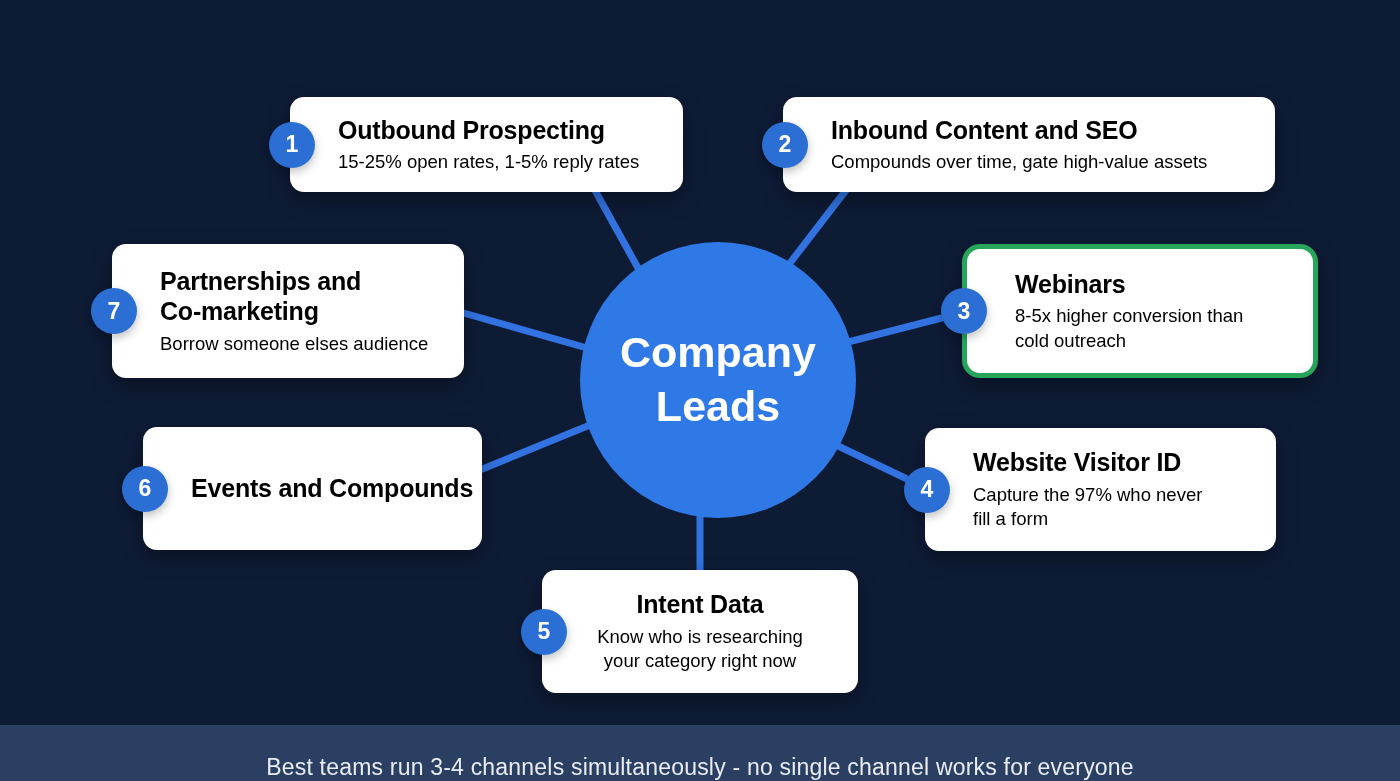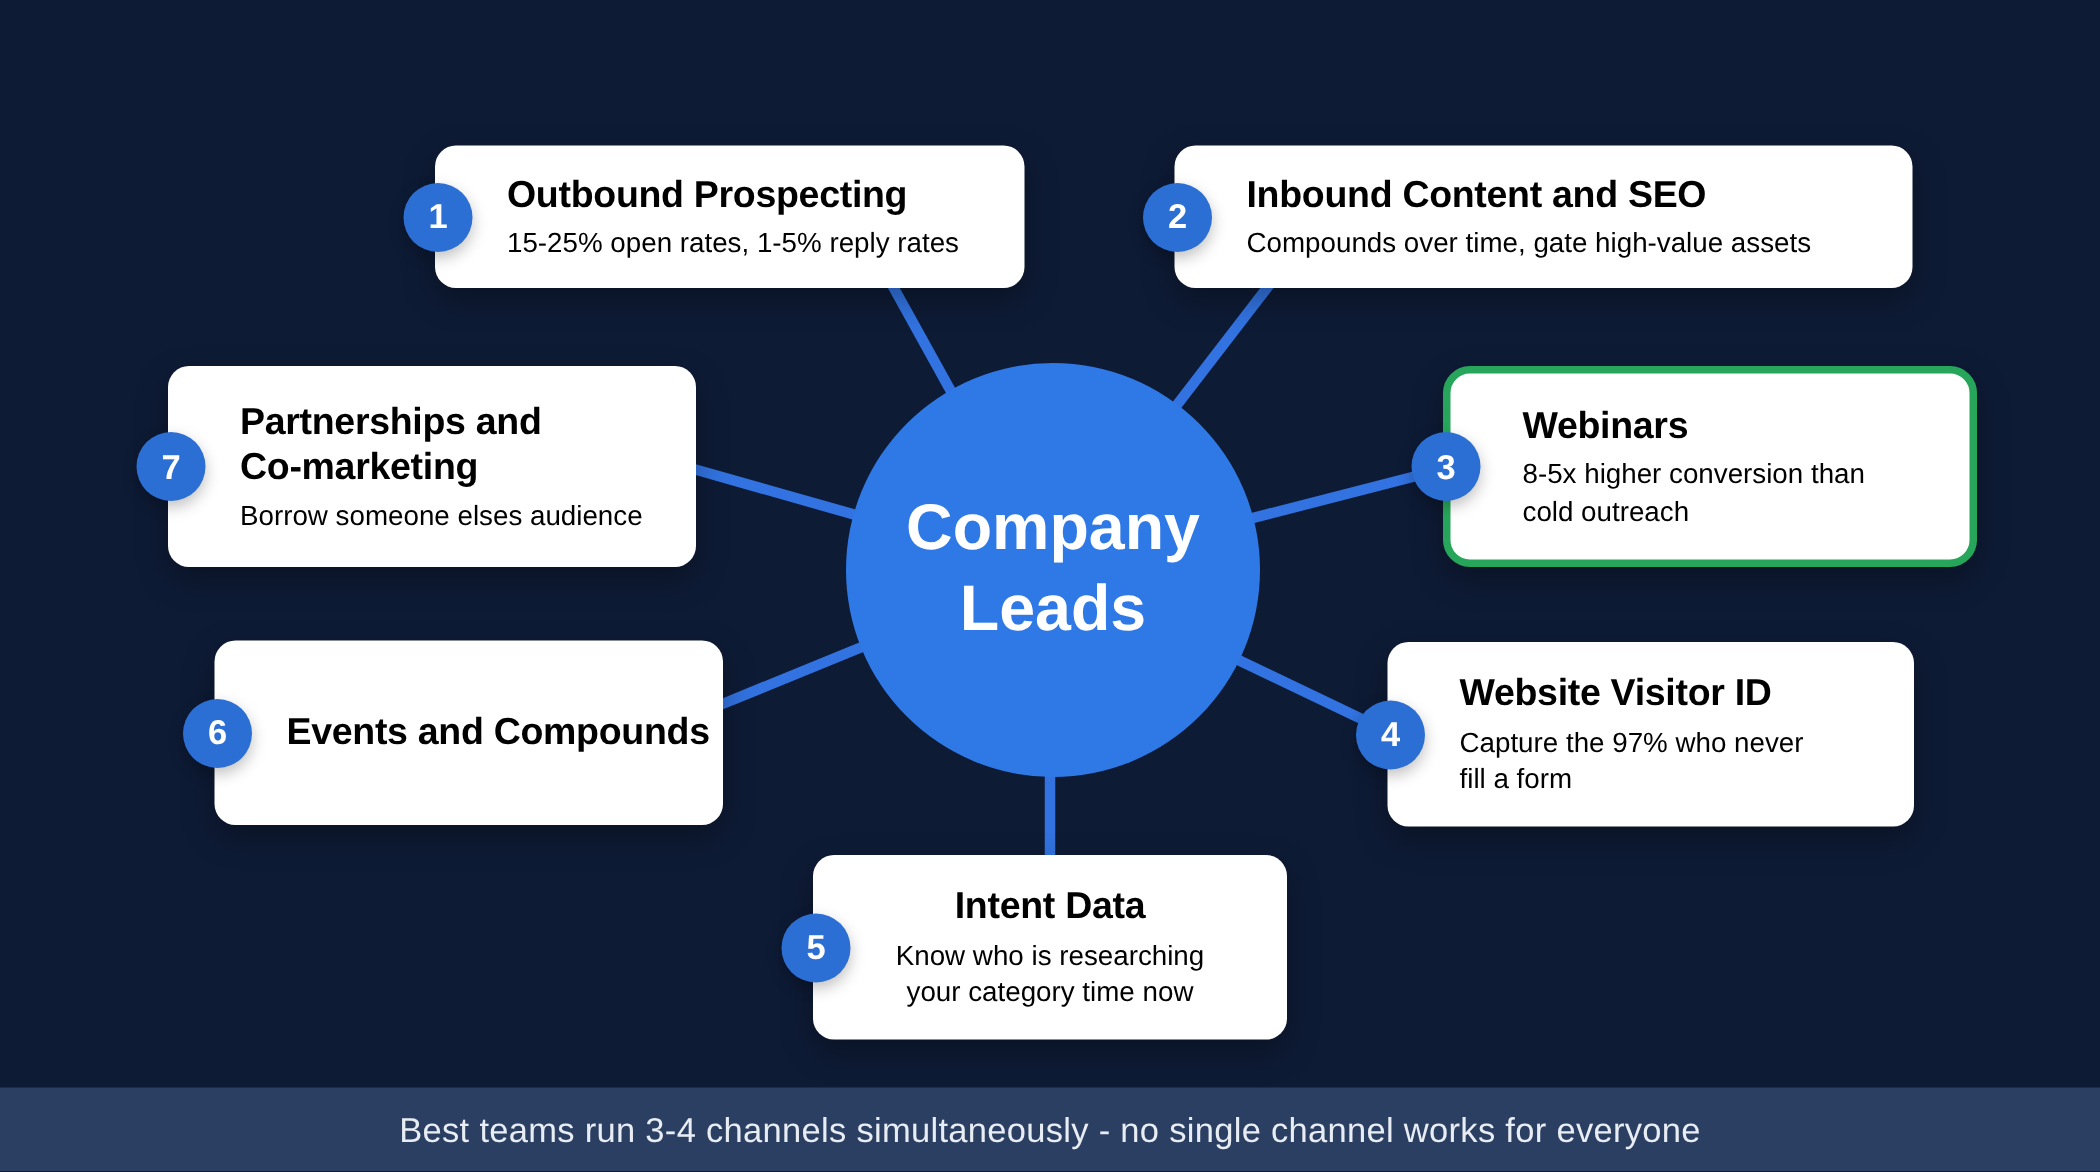--- a/index.html
+++ b/index.html
@@ -79,21 +79,21 @@
   .card7 .card-title    { white-space: normal; max-width: 235px; }
 
   .card.highlight {
     border: 5px solid #27a65b;
     border-radius: 18px;
   }
   .card.highlight .badge { left: -26px; }
 
   .center-circle {
     position: absolute;
-    left: 564px;
+    left: 580px;
     top: 242px;
     width: 276px;
     height: 276px;
     border-radius: 50%;
     background: #2f79e6;
     display: flex;
     align-items: center;
     justify-content: center;
   }
   .center-label {
@@ -105,21 +105,21 @@
     max-width: 220px;
   }
   .footer-bar {
     position: absolute;
     left: 0;
     bottom: 0;
     width: 100%;
     height: 56px;
     background: #2b3f63;
     display: flex;
-    align-items: center;
+    align-items: flex-end;
     justify-content: center;
   }
   .footer-text {
     color: #e8ecf3;
     font-size: 23px;
     letter-spacing: 0.2px;
   }
 </style>
 </head>
 <body>
@@ -156,21 +156,21 @@
 
   <div class="card card4">
     <div class="badge">4</div>
     <div class="card-title">Website Visitor ID</div>
     <div class="card-subtitle">Capture the 97% who never fill a form</div>
   </div>
 
   <div class="card card5">
     <div class="badge">5</div>
     <div class="card-title">Intent Data</div>
-    <div class="card-subtitle">Know who is researching your category time now</div>
+    <div class="card-subtitle">Know who is researching your category right now</div>
   </div>
 
   <div class="card card6">
     <div class="badge">6</div>
     <div class="card-title">Events and Compounds</div>
   </div>
 
   <div class="card card7">
     <div class="badge">7</div>
     <div class="card-title">Partnerships and Co-marketing</div>

